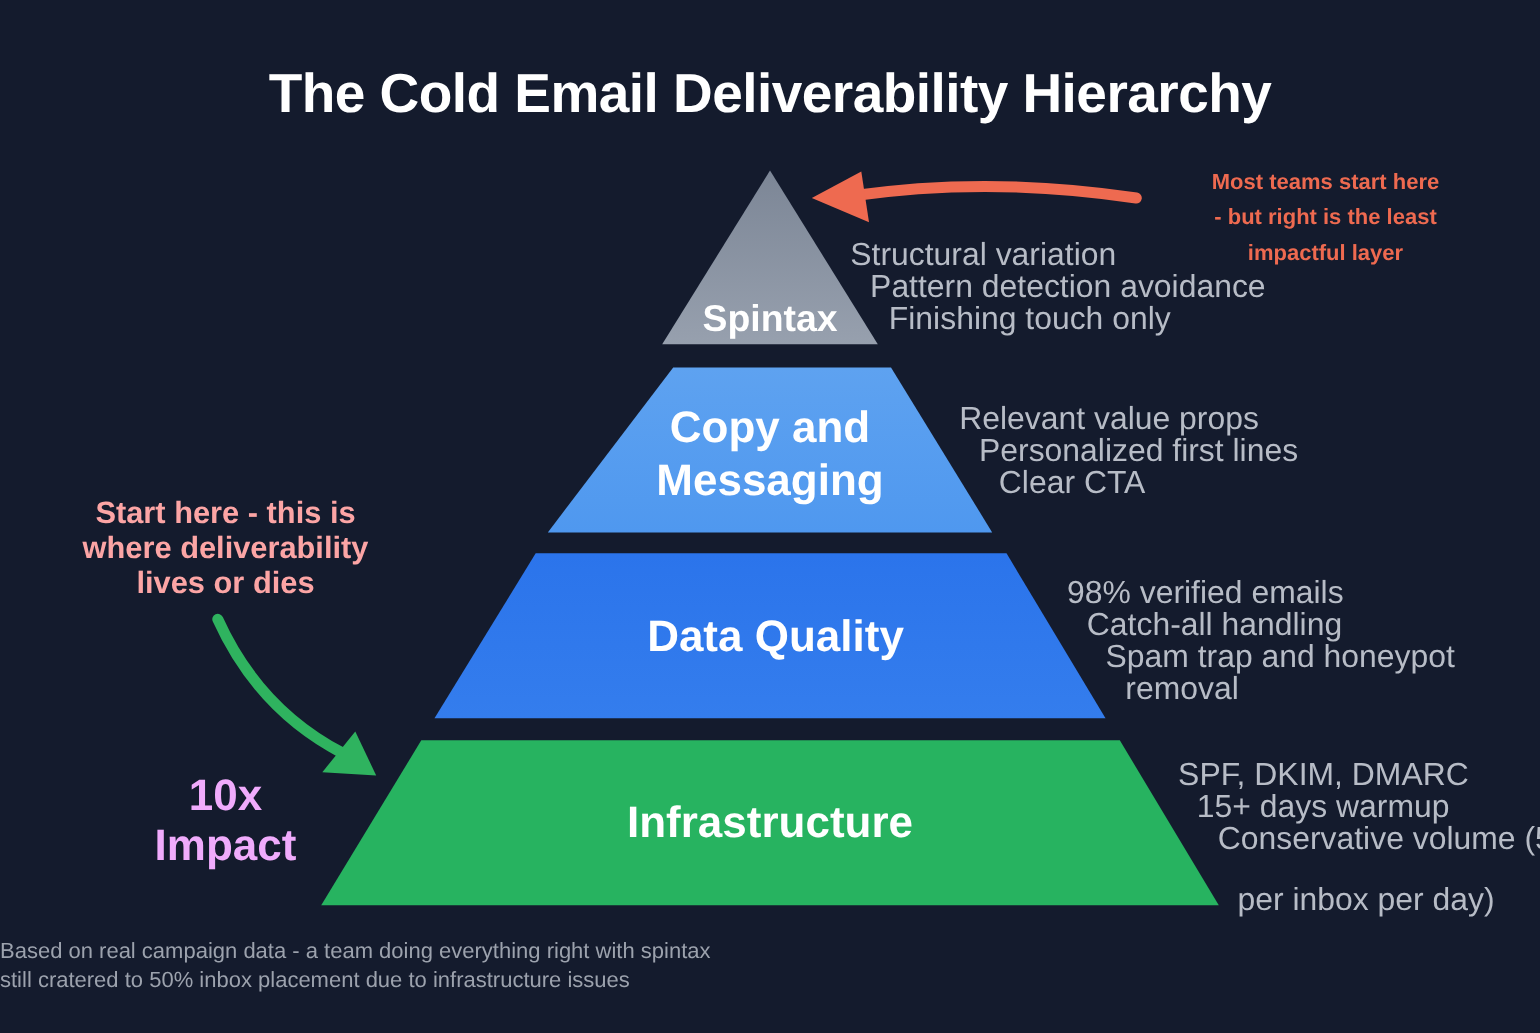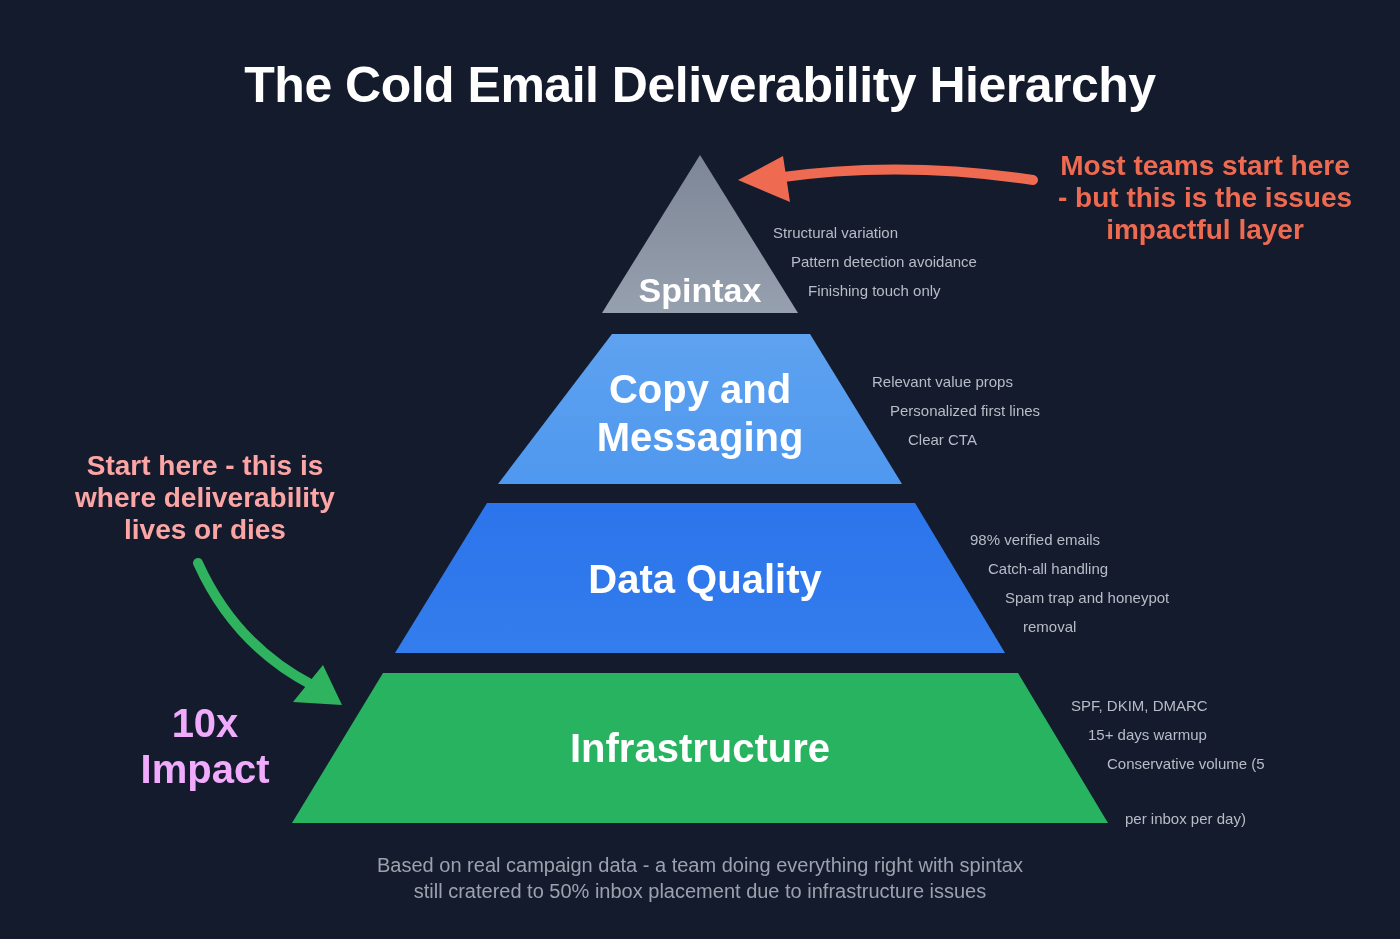--- a/index.html
+++ b/index.html
@@ -14,41 +14,41 @@
   .title {
     position: absolute; left: 0; top: 56px; width: 1400px;
     text-align: center; color: #ffffff; font-weight: bold;
     font-size: 50px; letter-spacing: -0.5px;
   }
   .layer-label {
     position: absolute; color: #ffffff; font-weight: bold;
     text-align: center; line-height: 1.18;
   }
   .bullets {
-    position: absolute; color: #b7bcc6; font-size: 15px; line-height: 29px;
+    position: absolute; color: #b7bcc6; font-size: 29px; line-height: 29px;
   }
   .bullets div { white-space: nowrap; }
   .callout-red {
     position: absolute; left: 1030px; top: 150px; width: 350px;
-    color: #ee6a50; font-weight: bold; font-size: 28px; line-height: 32px;
+    color: #ee6a50; font-weight: bold; font-size: 20px; line-height: 32px;
     text-align: center;
   }
   .callout-green {
     position: absolute; left: 40px; top: 450px; width: 330px;
     color: #fca5a5; font-weight: bold; font-size: 28px; line-height: 32px;
     text-align: center;
   }
   .impact {
     position: absolute; left: 105px; top: 700px; width: 200px;
     color: #f0abfc; font-weight: bold; font-size: 40px; line-height: 46px;
     text-align: center;
   }
   .footnote {
     position: absolute; left: 0; top: 852px; width: 1400px;
-    text-align: center; color: #9ca2ad; font-size: 20px; line-height: 26px;
+    text-align: left; color: #9ca2ad; font-size: 20px; line-height: 26px;
   }
 </style>
 </head>
 <body>
 
 <div class="stage">
 
   <svg class="shapes" width="1400" height="939" viewBox="0 0 1400 939">
     <defs>
       <linearGradient id="gSpin" x1="0" y1="0" x2="0" y2="1">
@@ -114,21 +114,21 @@
   </div>
   <div class="bullets" style="left:1071px; top:691px;">
     <div>SPF, DKIM, DMARC</div>
     <div style="padding-left:17px;">15+ days warmup</div>
     <div style="padding-left:36px;">Conservative volume (5</div>
     <div style="padding-left:54px;margin-top:26px;">per inbox per day)</div>
   </div>
 
   <div class="callout-red">
     <div>Most teams start here</div>
-    <div>- but this is the issues</div>
+    <div>- but right is the least</div>
     <div>impactful layer</div>
   </div>
   <div class="callout-green">
     <div>Start here - this is</div>
     <div>where deliverability</div>
     <div>lives or dies</div>
   </div>
   <div class="impact">
     <div>10x</div>
     <div>Impact</div>

